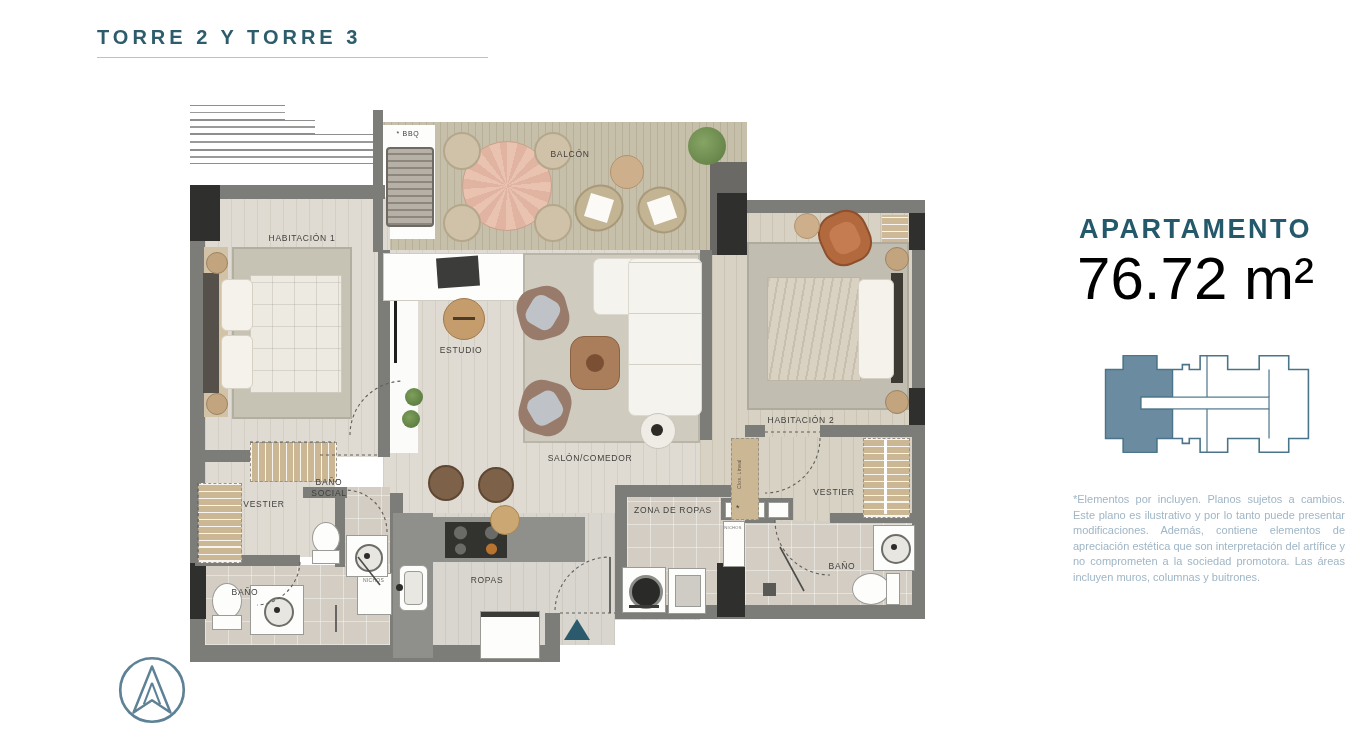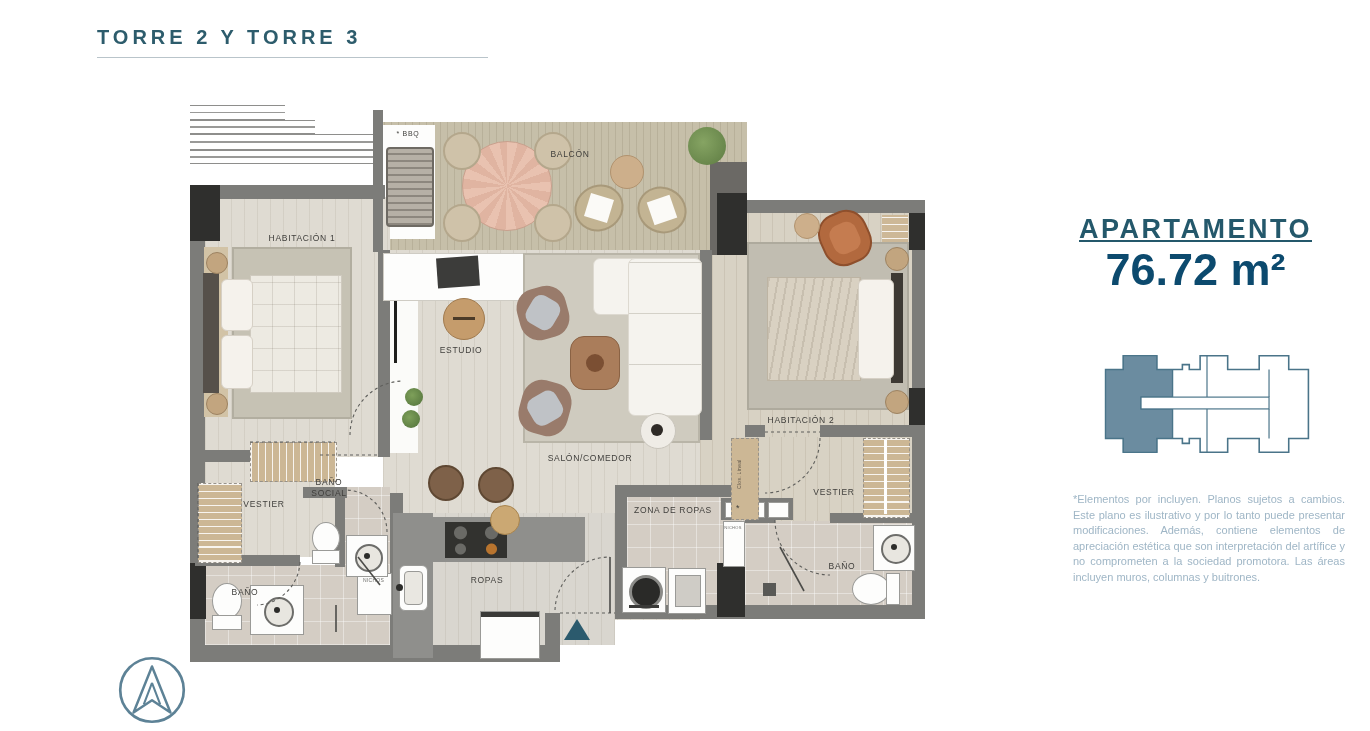--- a/index.html
+++ b/index.html
@@ -9,25 +9,25 @@
   }
   
   .title{
     position:absolute;left:97px;top:26px;font-size:20px;font-weight:bold;
     letter-spacing:4px;color:#2d5c6c;
   }
   .title-rule{position:absolute;left:97px;top:57px;width:391px;height:1px;background:#b9c4ca;}
   
   .apt-label{
     position:absolute;left:1063px;top:214px;width:265px;text-align:center;
-    font-size:27px;font-weight:bold;letter-spacing:2.5px;color:#24586b;text-decoration:underline;
+    font-size:27px;font-weight:bold;letter-spacing:2.5px;color:#24586b;
   }
   .apt-area{
     position:absolute;left:1063px;top:244px;width:265px;text-align:center;
-    font-size:45px;font-weight:bold;color:#0c4a6e;
+    font-size:60px;font-weight:normal;color:#000000;
   }
   .disclaimer{
     position:absolute;left:1073px;top:492px;width:272px;
     font-size:11px;line-height:1.42;color:#9fb6c6;text-align:justify;
   }
   
   #plan{position:absolute;left:190px;top:105px;width:745px;height:570px;}
   .w{position:absolute;background:#7c7c79;}
   .col{position:absolute;background:#2f2f2d;}
   .f{position:absolute;}

